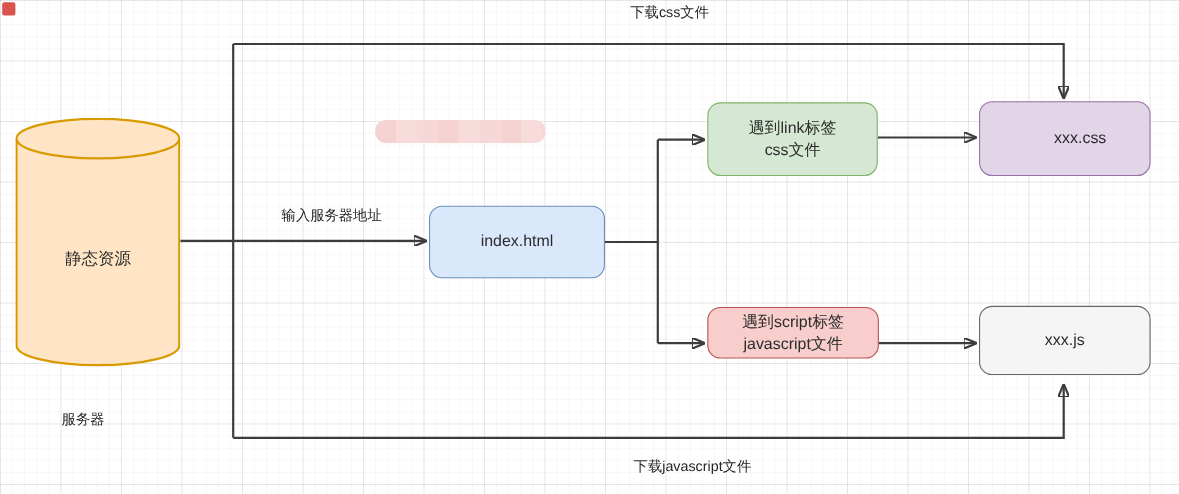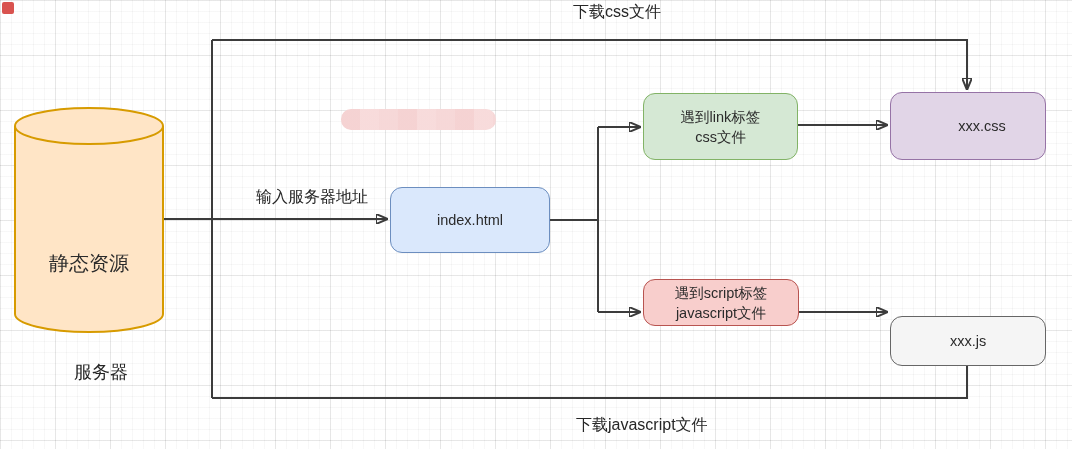--- a/index.html
+++ b/index.html
@@ -21,24 +21,24 @@
   }
   .node-blue{background:#dae8fc;border-color:#6c8ebf;}
   .node-green{background:#d5e8d4;border-color:#82b366;}
   .node-purple{background:#e1d5e7;border-color:#9673a6;}
   .node-red{background:#f8cecc;border-color:#b85450;}
   .node-gray{background:#f5f5f5;border-color:#666666;}
   .cyl{position:absolute;left:14px;top:107px;}
   .cyl-body{fill:#ffe5c6;stroke:#d79b00;stroke-width:2;}
   .cyl-label{
     position:absolute;left:14px;top:226px;width:150px;text-align:center;
-    font-size:20px;color:#2b2b2b;margin-top:24px;
+    font-size:15px;color:#2b2b2b;
   }
-  .edge-label{position:absolute;font-size:16px;color:#262626;white-space:nowrap;}
-  .caption{position:absolute;left:56px;top:360px;width:90px;text-align:center;font-size:18px;color:#262626;}
+  .edge-label{position:absolute;font-size:13px;color:#262626;white-space:nowrap;}
+  .caption{position:absolute;left:56px;top:372px;width:90px;text-align:left;font-size:13px;color:#262626;}
   .redaction{
     position:absolute;left:341px;top:109px;width:155px;height:21px;border-radius:10px;
     background:
       repeating-linear-gradient(90deg, rgba(238,180,180,0.35) 0 19px, rgba(246,210,210,0.45) 19px 38px, rgba(240,190,190,0.30) 38px 57px),
       #f9e3e3;
     filter:blur(0.4px);
   }
   .corner-dot{position:absolute;left:2px;top:2px;width:12px;height:12px;background:#d9534f;border-radius:2px;}
 </style>
 </head>
@@ -86,21 +86,21 @@
 
   <div class="node node-purple" style="left:890px;top:92px;width:156px;height:68px;padding-left:28px;">
     <span>xxx.css</span>
   </div>
 
   <div class="node node-red" style="left:643px;top:279px;width:156px;height:47px;">
     <span>遇到script标签</span>
     <span>javascript文件</span>
   </div>
 
-  <div class="node node-gray" style="left:890px;top:278px;width:156px;height:50px;margin-top:38px;">
+  <div class="node node-gray" style="left:890px;top:278px;width:156px;height:63px;">
     <span>xxx.js</span>
   </div>
 
   <div class="edge-label" style="left:573px;top:2px;">下载css文件</div>
   <div class="edge-label" style="left:256px;top:187px;">输入服务器地址</div>
   <div class="edge-label" style="left:576px;top:415px;">下载javascript文件</div>
 
 </div>
 
 </body></html>

